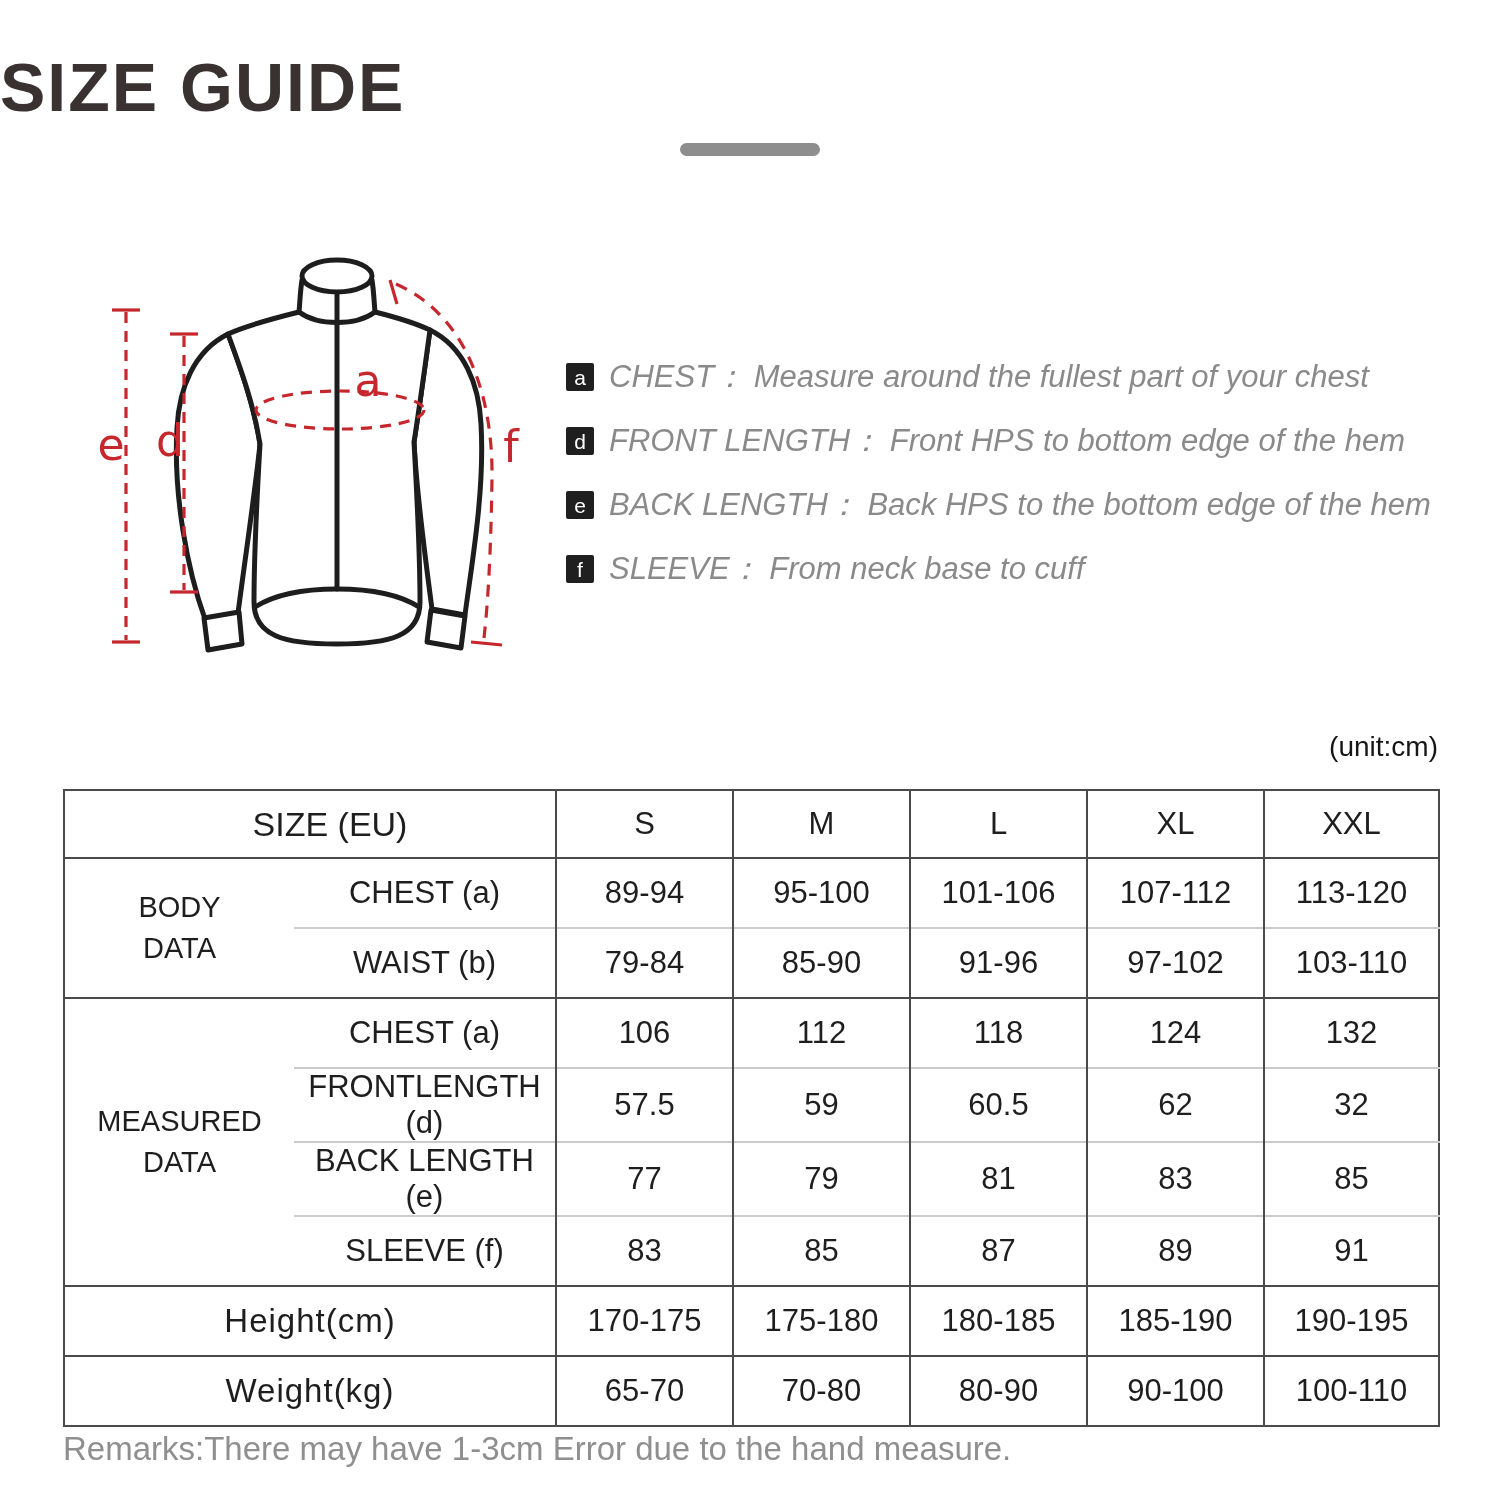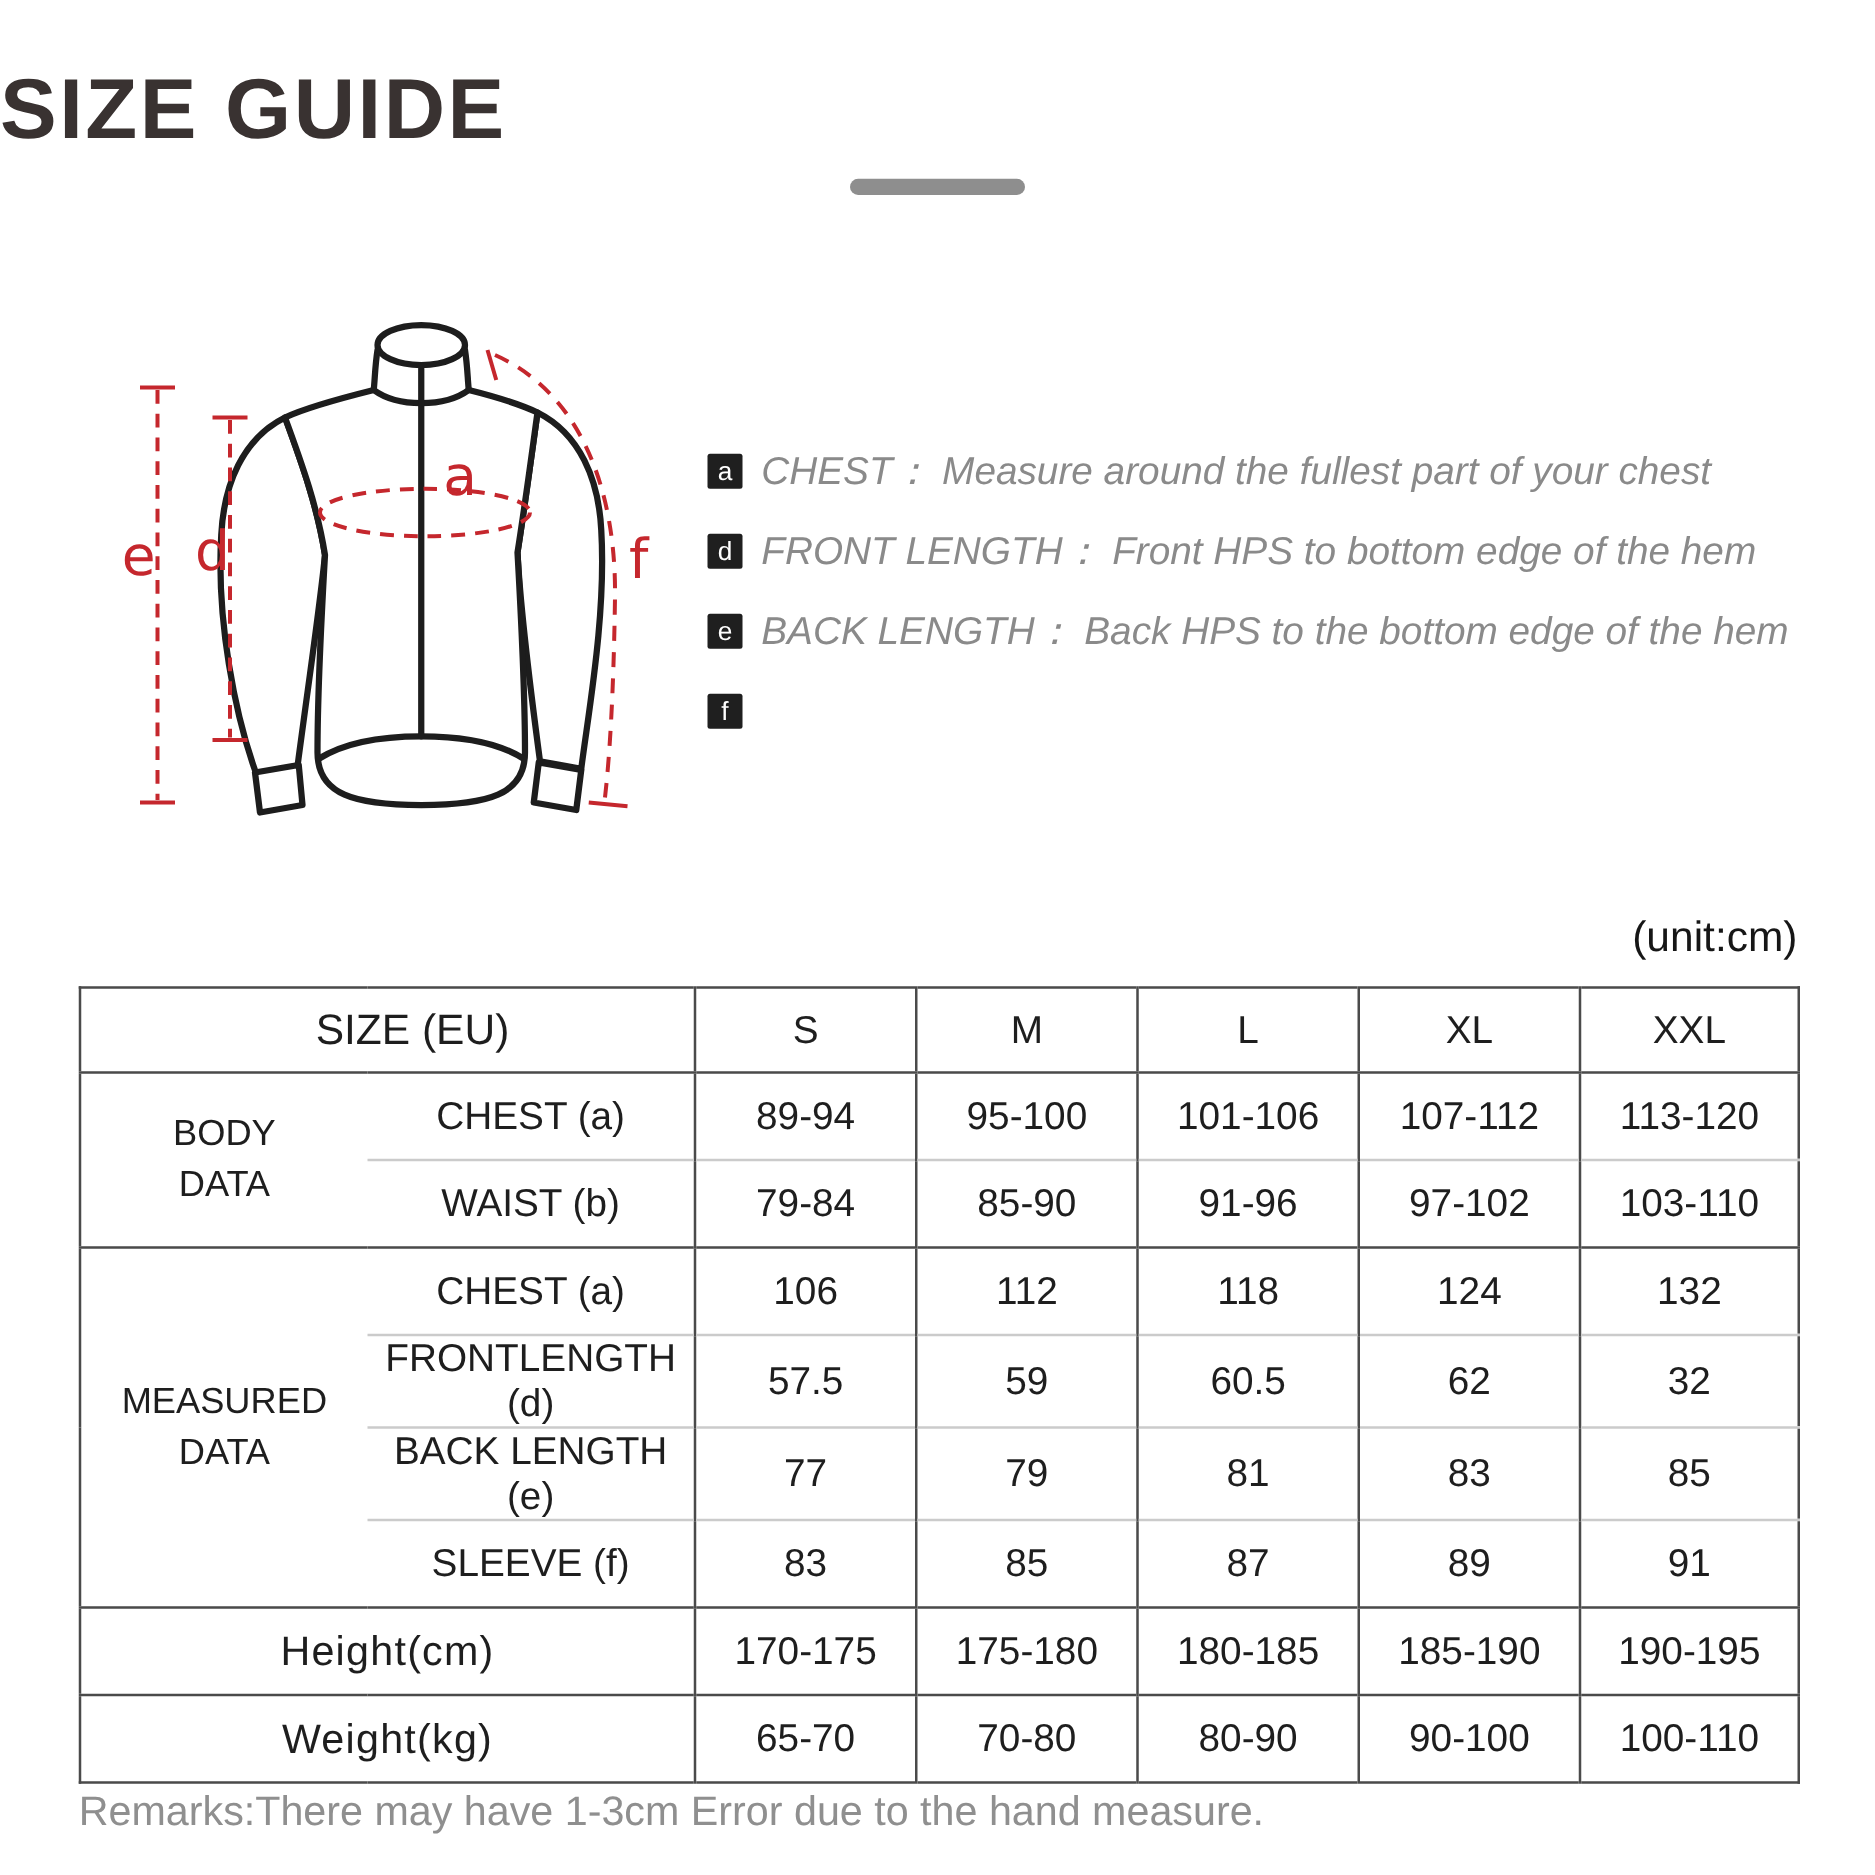--- a/index.html
+++ b/index.html
@@ -35,21 +35,21 @@
     background: #1f1f1f; color: #ffffff;
     display: flex; align-items: center; justify-content: center;
     font-size: 21px; border-radius: 2px; line-height: 1;
   }
   .legend-text {
     font-size: 31px; color: #8a8a8a; white-space: nowrap; font-style: italic;
   }
 
   .unit-note {
     position: absolute; left: 63px; top: 731px; width: 1375px;
-    text-align: right; font-size: 34px; color: #161616;
+    text-align: right; font-size: 28px; color: #161616;
   }
 
   table.size-table {
     position: absolute; left: 63px; top: 789px; width: 1375px;
     border-collapse: collapse; table-layout: fixed;
     border: 2px solid #4a4a4a;
   }
   .size-table th, .size-table td {
     text-align: center; vertical-align: middle;
     padding: 0; font-weight: 400;
@@ -126,20 +126,21 @@
   <div class="legend-item">
     <span class="legend-badge">d</span>
     <span class="legend-text">FRONT LENGTH：  Front HPS to bottom edge of the hem</span>
   </div>
   <div class="legend-item">
     <span class="legend-badge">e</span>
     <span class="legend-text">BACK LENGTH：  Back HPS to the bottom edge of the hem</span>
   </div>
   <div class="legend-item">
     <span class="legend-badge">f</span>
+    <span class="legend-text">SLEEVE：  From neck base to cuff</span>
   </div>
 </div>
 
 <div class="unit-note">(unit:cm)</div>
 
 <table class="size-table">
   <colgroup>
     <col style="width:230px">
       <col style="width:262px">
     <col style="width:177px">

